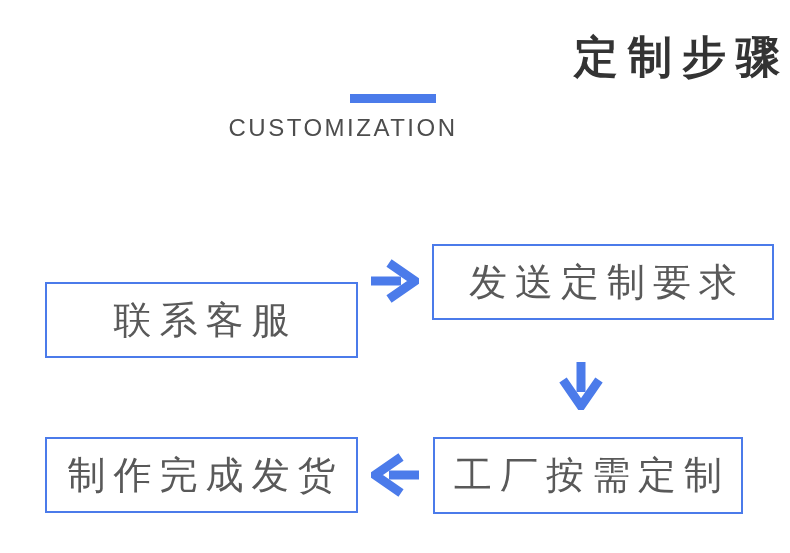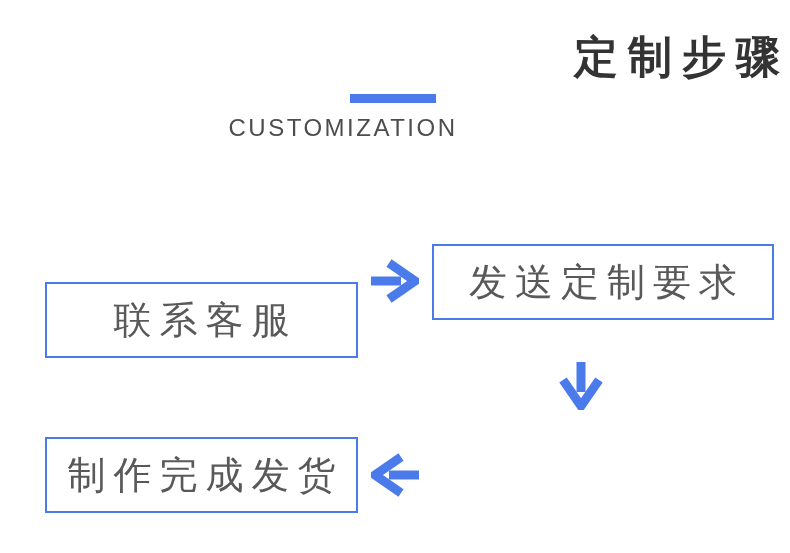--- a/index.html
+++ b/index.html
@@ -66,20 +66,23 @@
     <span class="step-label">发送定制要求</span>
   </div>
 
   <div class="arrow arrow-down">
     <svg width="44" height="50" viewBox="0 0 44 50">
       <line x1="22" y1="2" x2="22" y2="32" stroke="#4b7bea" stroke-width="9"></line>
       <polyline points="4,20 22,46 40,20" fill="none" stroke="#4b7bea" stroke-width="9"></polyline>
     </svg>
   </div>
 
+  <div class="step-box box-3">
+    <span class="step-label">工厂按需定制</span>
+  </div>
 
   <div class="arrow arrow-left">
     <svg width="50" height="44" viewBox="0 0 50 44">
       <line x1="18" y1="22" x2="48" y2="22" stroke="#4b7bea" stroke-width="9"></line>
       <polyline points="30,4 4,22 30,40" fill="none" stroke="#4b7bea" stroke-width="9"></polyline>
     </svg>
   </div>
 
   <div class="step-box box-4">
     <span class="step-label">制作完成发货</span>

